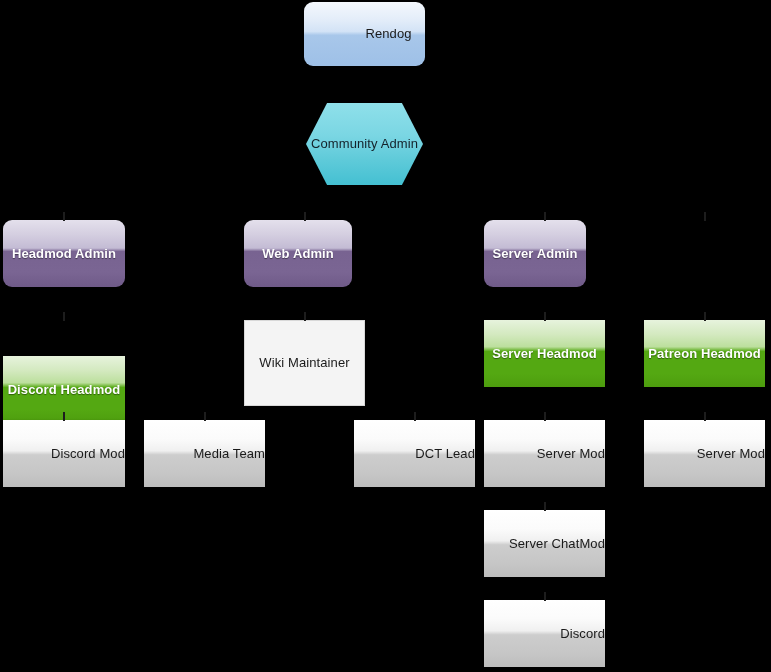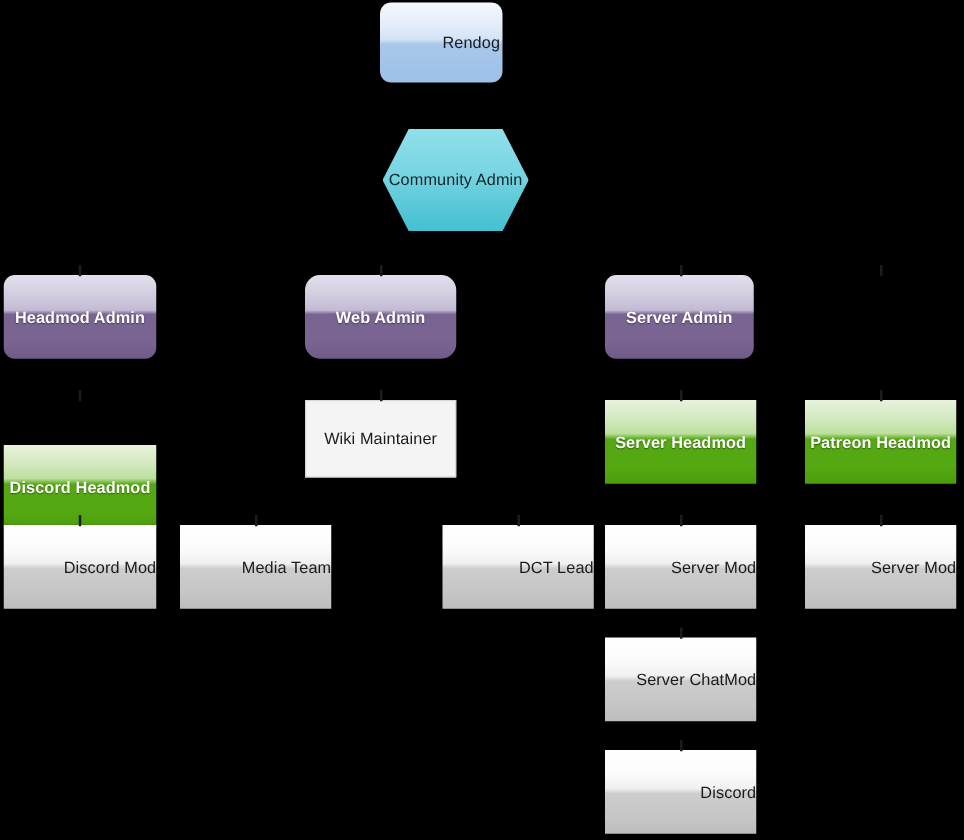--- a/index.html
+++ b/index.html
@@ -118,45 +118,45 @@
     color: #1a1a1a;
     background: #f4f4f4;
     border: 1px solid #d8d8d8;
     box-shadow: 0 1px 2px rgba(0,0,0,0.5);
   }
 </style>
 </head>
 <body>
 
 <div id="chart-canvas">
-    <div class="node node--root" style="left: 304px; top: 2px; width: 98px; height: 64px; padding-left: 48px;">
+    <div class="node node--root" style="left: 304px; top: 2px; width: 121px; height: 64px; padding-left: 48px;">
       <span>Rendog</span>
     </div>
     <div class="node node--hex" style="left: 306px; top: 103px; width: 117px; height: 82px;">
       <span>Community Admin</span>
     </div>
     <div class="stub" style="left: 63px; top: 212px;"></div>
     <div class="node node--purple" style="left: 3px; top: 220px; width: 122px; height: 67px;">
       <span>Headmod Admin</span>
     </div>
     <div class="stub" style="left: 304px; top: 212px;"></div>
-    <div class="node node--purple" style="left: 244px; top: 220px; width: 121px; height: 67px; border-radius: 12px;">
+    <div class="node node--purple" style="left: 244px; top: 220px; width: 108px; height: 67px;">
       <span>Web Admin</span>
     </div>
     <div class="stub" style="left: 544px; top: 212px;"></div>
-    <div class="node node--purple" style="left: 484px; top: 220px; width: 119px; height: 67px;">
+    <div class="node node--purple" style="left: 484px; top: 220px; width: 102px; height: 67px;">
       <span>Server Admin</span>
     </div>
     <div class="stub" style="left: 704px; top: 212px;"></div>
     <div class="stub" style="left: 63px; top: 312px;"></div>
     <div class="node node--green" style="left: 3px; top: 320px; width: 122px; height: 67px; margin-top: 36px;">
       <span>Discord Headmod</span>
     </div>
     <div class="stub" style="left: 304px; top: 312px;"></div>
-    <div class="node node--white" style="left: 244px; top: 320px; width: 121px; height: 62px;">
+    <div class="node node--white" style="left: 244px; top: 320px; width: 121px; height: 86px;">
       <span>Wiki Maintainer</span>
     </div>
     <div class="stub" style="left: 544px; top: 312px;"></div>
     <div class="node node--green" style="left: 484px; top: 320px; width: 121px; height: 67px;">
       <span>Server Headmod</span>
     </div>
     <div class="stub" style="left: 704px; top: 312px;"></div>
     <div class="node node--green" style="left: 644px; top: 320px; width: 121px; height: 67px;">
       <span>Patreon Headmod</span>
     </div>

